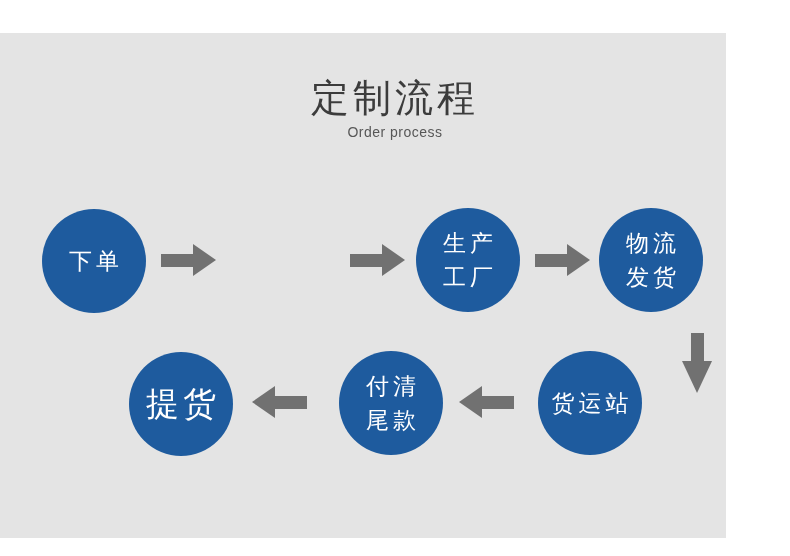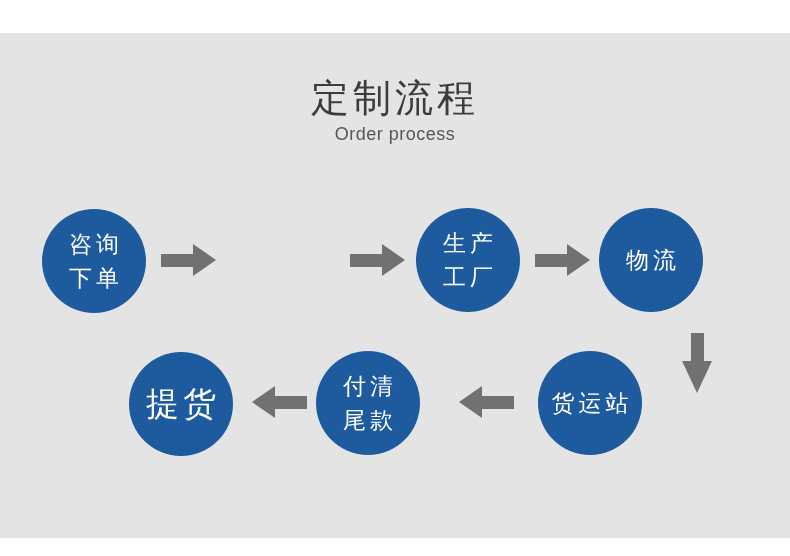--- a/index.html
+++ b/index.html
@@ -8,21 +8,21 @@
     --c-circle: #1e5b9e;
     --c-arrow: #717171;
     --c-title: #3c3c3c;
     --c-subtitle: #575757;
     --c-circle_text: #ffffff;
   }
   * { margin: 0; padding: 0; box-sizing: border-box; }
   html, body { background: var(--c-page); }
   .page {
     position: relative;
-    width: 790px;
+    width: 726px;
     height: 556px;
     background: var(--c-page);
     overflow: hidden;
     font-family: "Liberation Sans", "DejaVu Sans", sans-serif;
   }
   .band {
     position: absolute;
     left: 0;
     top: 33px;
     width: 790px;
@@ -38,21 +38,21 @@
   }
   .title {
     font-size: 38px;
     font-weight: 500;
     letter-spacing: 4px;
     color: var(--c-title);
     line-height: 1.15;
   }
   .subtitle {
     margin-top: 3px;
-    font-size: 18px;
+    font-size: 14px;
     letter-spacing: 0.5px;
     color: var(--c-subtitle);
   }
   .node {
     position: absolute;
     width: 104px;
     height: 104px;
     border-radius: 50%;
     background: var(--c-circle);
     color: var(--c-circle_text);
@@ -64,21 +64,21 @@
     font-size: 23px;
     line-height: 34px;
     letter-spacing: 4px;
   }
   .node .line { display: block; text-indent: 4px; white-space: nowrap; }
   .n1 { left: 42px;  top: 176px; }
   .n2 { left: 230px; top: 176px; }
   .n3 { left: 416px; top: 175px; }
   .n4 { left: 599px; top: 175px; }
   .n5 { left: 538px; top: 318px; }
-  .n6 { left: 316px; top: 318px; }
+  .n6 { left: 339px; top: 318px; }
   .n7 { left: 129px; top: 319px; }
   .n7 { font-size: 33px; }
   .arrow { position: absolute; display: flex; align-items: center; }
   .arrow .tail { background: var(--c-arrow); }
   .arrow.right .tail { width: 32px; height: 13px; }
   .arrow.right .head {
     width: 0; height: 0;
     border-top: 16px solid transparent;
     border-bottom: 16px solid transparent;
     border-left: 23px solid var(--c-arrow);
@@ -110,29 +110,29 @@
 
 <div class="page">
   <div class="band">
 
     <div class="header">
       <div class="title">定制流程</div>
       <div class="subtitle">Order process</div>
     </div>
 
     <div class="node n1">
-      <span class="line">咨询</span>
       <span class="line">下单</span>
     </div>
     <div class="node n3">
       <span class="line">生产</span>
       <span class="line">工厂</span>
     </div>
     <div class="node n4">
       <span class="line">物流</span>
+      <span class="line">发货</span>
     </div>
 
     <div class="node n5">
       <span class="line">货运站</span>
     </div>
     <div class="node n6">
       <span class="line">付清</span>
       <span class="line">尾款</span>
     </div>
     <div class="node n7">

